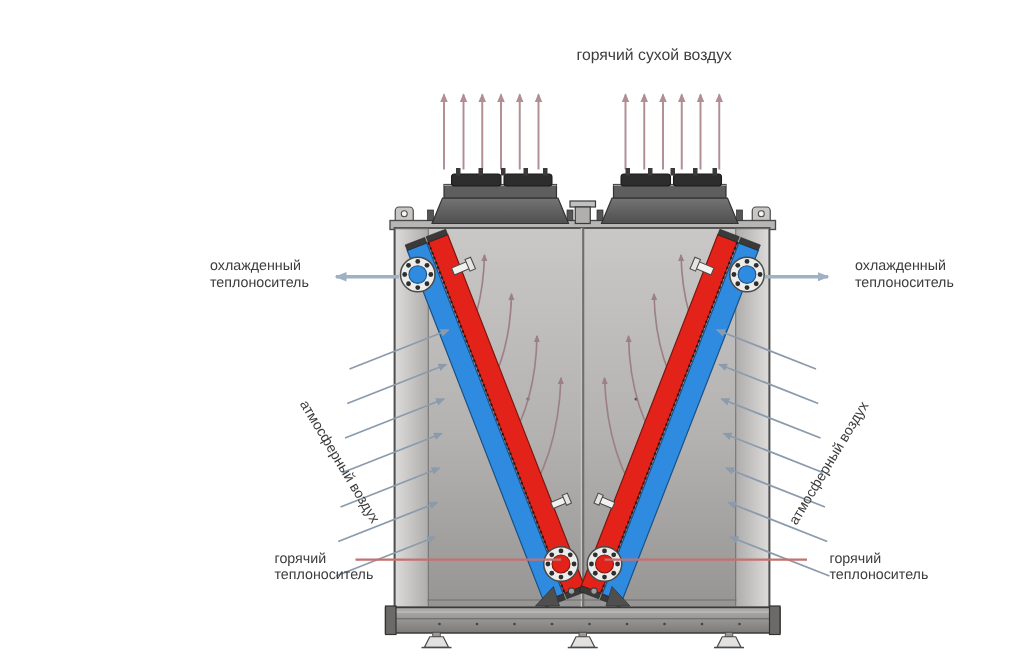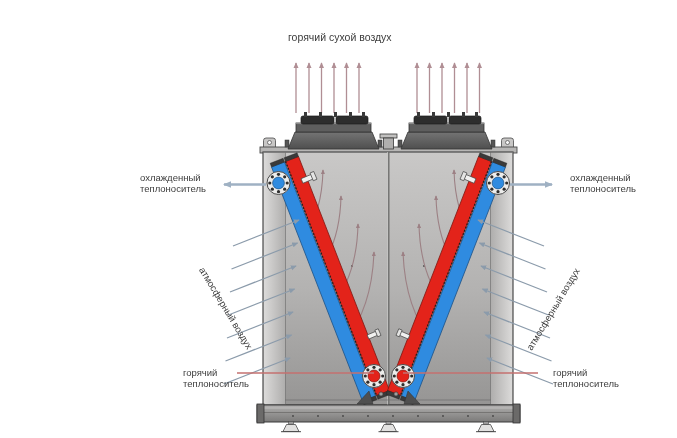--- a/index.html
+++ b/index.html
@@ -5,21 +5,21 @@
   :root{
     --hot-pipe:#e3231a; --cold-pipe:#2f8be0; --hot-air-arrow:#b08e94;
     --atmospheric-arrow:#8b9bab; --cooled-arrow:#9fb1c3; --hot-line:#c4706f;
     --internal-air-arrow:#9c8084; --cabinet:#b5b4b3; --text:#3c3c3c;
   }
   html,body{margin:0;padding:0;background:#fff;}
   .stage{position:relative;width:677px;height:438px;background:#fff;overflow:hidden;
          font-family:"Liberation Sans",sans-serif;}
   .stage svg{position:absolute;left:0;top:0;}
   .lbl{position:absolute;font-size:9.5px;line-height:11px;color:var(--text);}
-  .lbl-title{left:288px;top:32px;width:200px;text-align:left;font-size:10.5px;}
+  .lbl-title{left:288px;top:32px;width:200px;text-align:right;font-size:10.5px;}
   .lbl-cooled-left{left:140px;top:172px;width:84px;}
   .lbl-cooled-right{left:570px;top:172px;width:84px;}
   .lbl-hot-left{left:183px;top:367px;width:86px;}
   .lbl-hot-right{left:553px;top:367px;width:86px;}
   .lbl-rot{white-space:nowrap;}
   .lbl-atm-left{left:226px;top:308px;transform:translate(-50%,-50%) rotate(59deg);}
   .lbl-atm-right{left:553px;top:309px;transform:translate(-50%,-50%) rotate(-59deg);}
   .arrow-up{stroke:var(--hot-air-arrow);stroke-width:1.3;fill:none;}
   .arrow-side{stroke:var(--atmospheric-arrow);stroke-width:1.2;fill:none;}
   .arrow-int{stroke:var(--internal-air-arrow);stroke-width:1.1;fill:none;}

